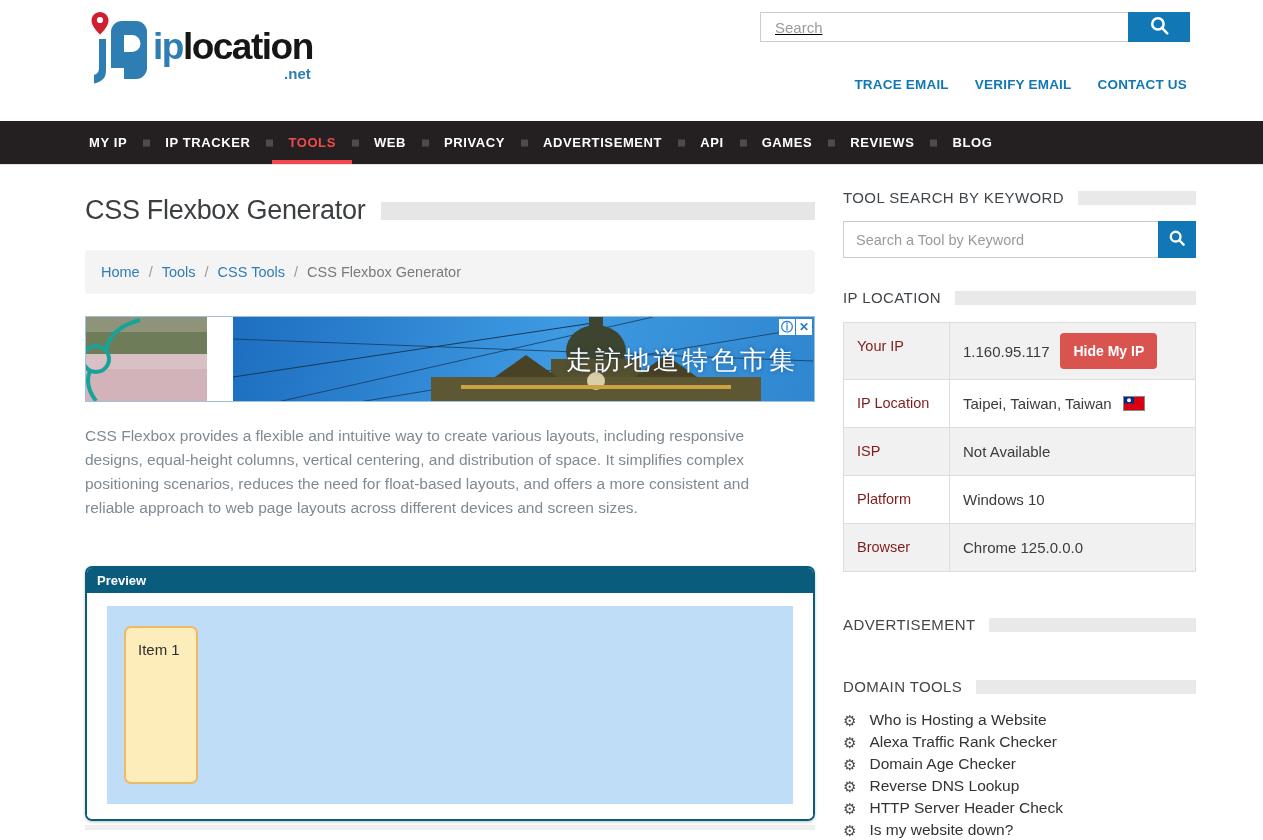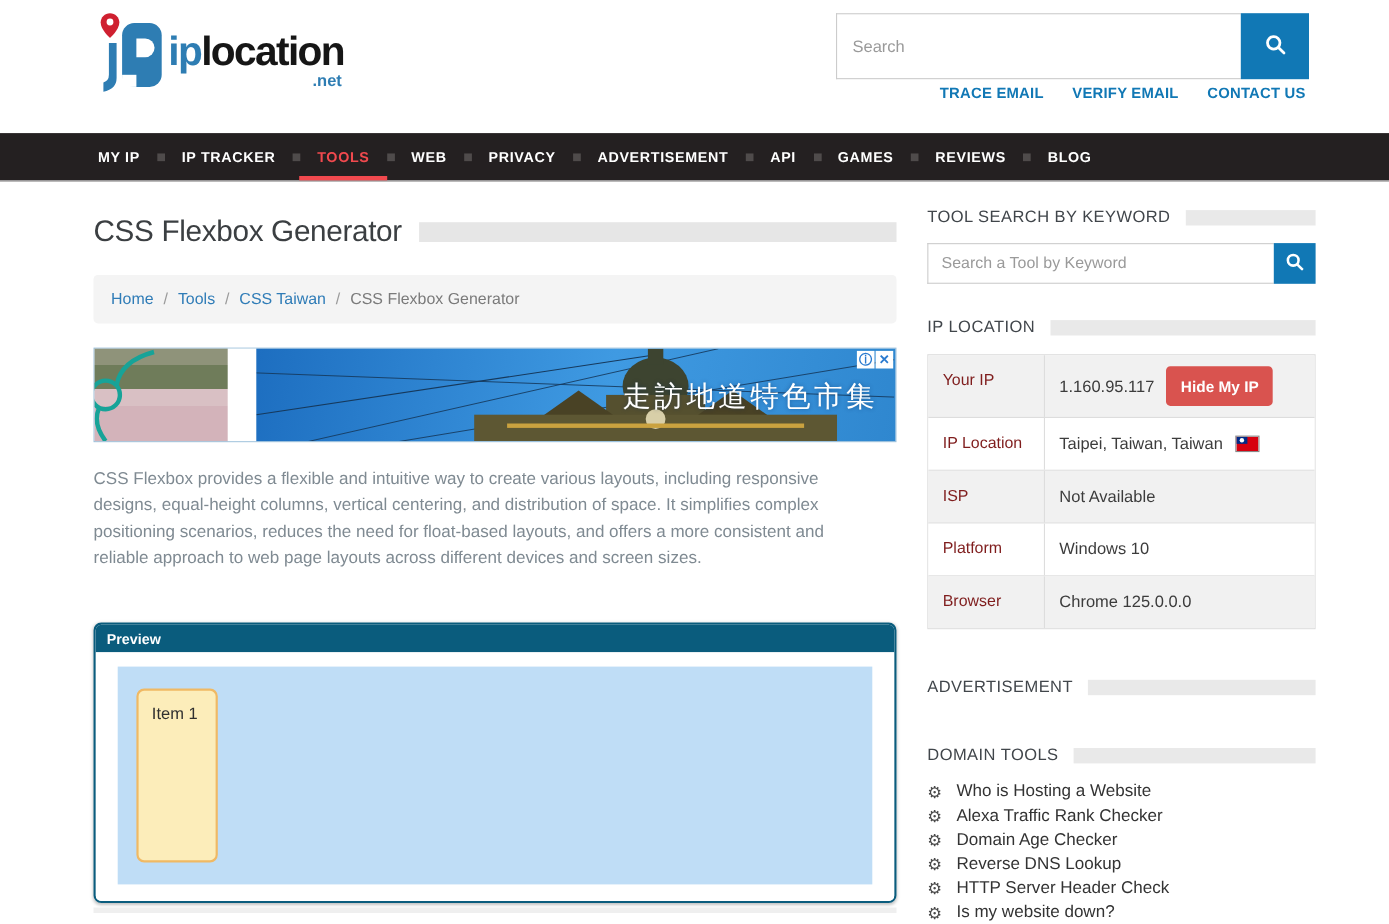--- a/index.html
+++ b/index.html
@@ -7,21 +7,21 @@
               font-family:"Liberation Sans", sans-serif; position:relative; }
 
   
   .site-header { position:relative; height:110px; background:#fff; }
   .logo { position:absolute; left:85px; top:10px; display:flex; align-items:flex-start; cursor:pointer; }
   .logo-text { margin-left:4px; line-height:1; margin-top:18px; }
   .logo-main { font-size:37px; font-weight:700; letter-spacing:-1.5px; color:#161616; }
   .logo-main .blue { color:#2e7db3; }
   .logo-net { text-align:right; color:#2e7db3; font-size:15px; font-weight:700; margin-top:1px; padding-right:2px; }
 
-  .header-search { position:absolute; left:760px; top:12px; width:430px; height:60px; display:flex; }
+  .header-search { position:absolute; left:760px; top:12px; width:430px; height:30px; display:flex;text-decoration:underline; }
   .header-search input { flex:1; border:1px solid #ccc; border-right:none; padding:0 14px;
        font-size:15px; color:#444; outline:none; font-family:inherit; }
   .header-search input::placeholder { color:#9a9a9a; }
   .search-btn { width:62px; background:#1178b5; border:none; cursor:pointer;
        display:flex; align-items:center; justify-content:center; }
 
   .header-links { position:absolute; top:77px; right:76px; display:flex; gap:26px; }
   .header-link { color:#1178b5; font-weight:700; font-size:13.5px; letter-spacing:.2px; cursor:pointer; }
 
   
@@ -208,21 +208,21 @@
           <a class="crumb-label">Home</a>
         </span>
 
         <span class="crumb link">
           <span class="sep">/</span>
           <a class="crumb-label">Tools</a>
         </span>
 
         <span class="crumb link">
           <span class="sep">/</span>
-          <a class="crumb-label">CSS Taiwan</a>
+          <a class="crumb-label">CSS Tools</a>
         </span>
 
         <span class="crumb current">
           <span class="sep">/</span>
           <a class="crumb-label">CSS Flexbox Generator</a>
         </span>
       </div>
 
     <div class="ad-banner">
       <div class="ad-left">

